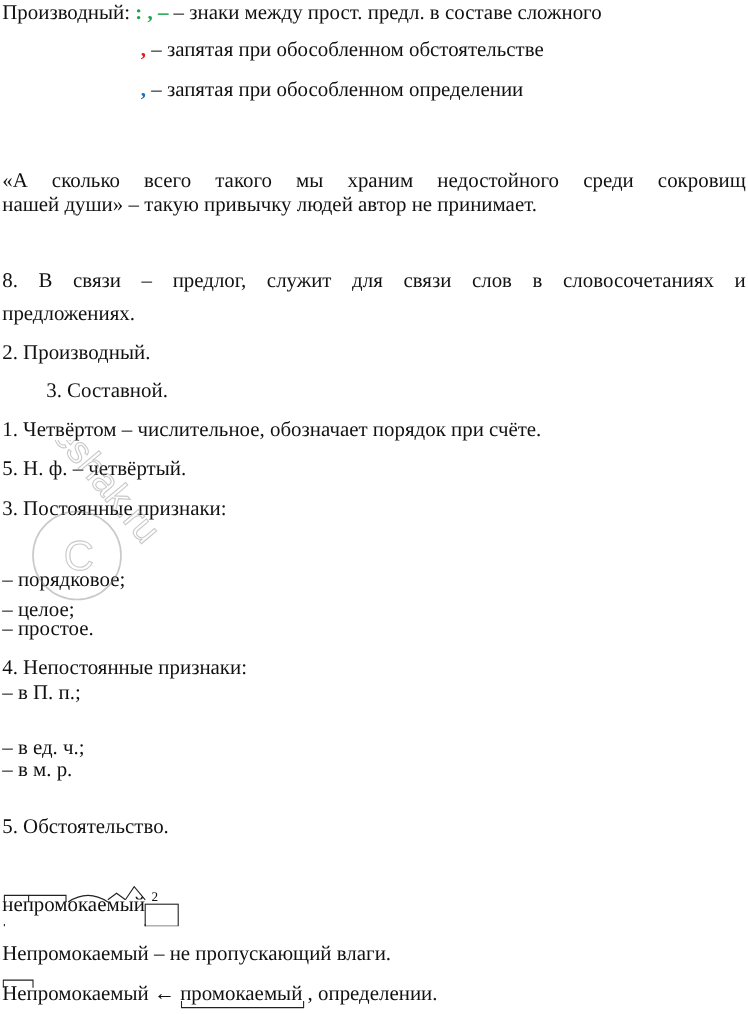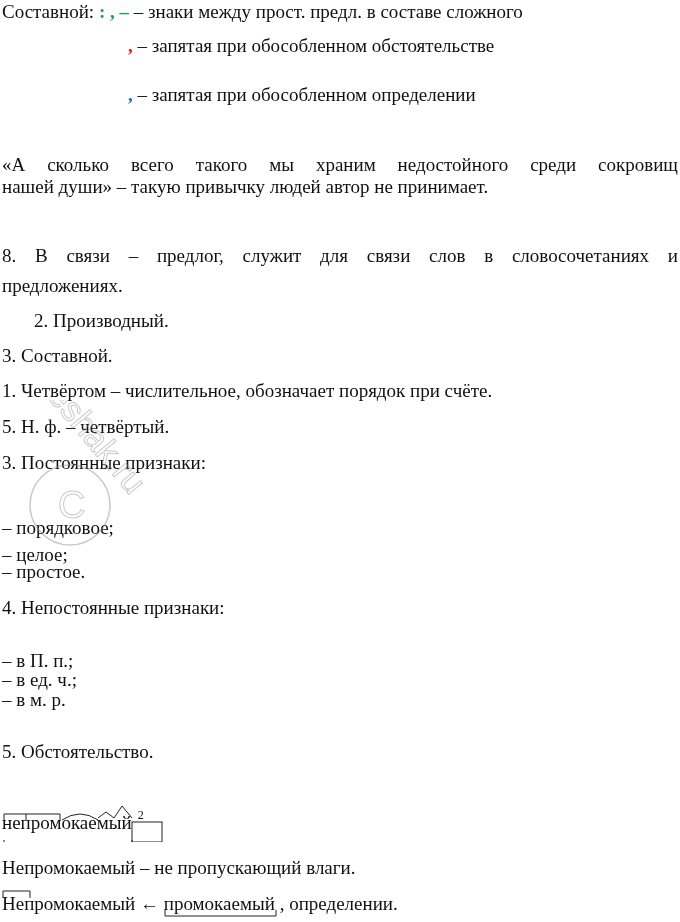--- a/index.html
+++ b/index.html
@@ -16,51 +16,51 @@
     position: absolute; left: 10px; top: 400px; width: 170px; height: 170px;
     pointer-events: none; opacity: 0.45;
   }
   .morph { position: absolute; left: 2px; top: 812px; }
   .sup { font-size: 12px; vertical-align: top; position: relative; top: -4px; margin-left: 6px; }
 </style>
 </head>
 <body>
 
 <div class="line" style="top:1px;">
-  <span>Составной:</span>
+  <span>Производный:</span>
   <span class="green">:</span>
   <span class="green">,</span>
   <span class="green">–</span>
   <span>– знаки между прост. предл. в составе сложного</span>
 </div>
 <div class="line" style="top:35px; left:128px;">
   <span class="red">,</span>
   <span>– запятая при обособленном обстоятельстве</span>
 </div>
-<div class="line" style="top:84px; left:128px;text-align:center;">
+<div class="line" style="top:71px; left:128px;text-align:center;">
   <span class="blue">,</span>
   <span>– запятая при обособленном определении</span>
 </div>
 
 <div class="justify" style="top:126px;margin-top:28px;">«А сколько всего такого мы храним недостойного среди сокровищ</div>
 <div class="line" style="top:176px;">нашей души» – такую привычку людей автор не принимает.</div>
 
 <div class="justify" style="top:245px;">8. В связи – предлог, служит для связи слов в словосочетаниях и</div>
 <div class="line" style="top:275px;">предложениях.</div>
-<div class="line" style="top:310px;margin-left:32px;">2. Производный.</div>
-<div class="line" style="top:345px;">3. Составной.</div>
+<div class="line" style="top:310px;">2. Производный.</div>
+<div class="line" style="top:345px;margin-left:40px;">3. Составной.</div>
 
 <div class="line" style="top:380px;">1. Четвёртом – числительное, обозначает порядок при счёте.</div>
 <div class="line" style="top:416px;">5. Н. ф. – четвёртый.</div>
 <div class="line" style="top:452px;">3. Постоянные признаки:</div>
 <div class="line" style="top:489px;margin-top:28px;">– порядковое;</div>
 <div class="line" style="top:525px;margin-top:19px;">– целое;</div>
 <div class="line" style="top:561px;">– простое.</div>
 <div class="line" style="top:597px;text-align:right;">4. Непостоянные признаки:</div>
-<div class="line" style="top:650px;">– в П. п.;</div>
+<div class="line" style="top:619px;">– в П. п.;</div>
 <div class="line" style="top:669px;">– в ед. ч.;</div>
 <div class="line" style="top:689px;">– в м. р.</div>
 <div class="line" style="top:741px;">5. Обстоятельство.</div>
 
 <svg class="watermark" viewBox="0 0 170 170">
   <circle cx="60" cy="105" r="40" fill="none" stroke="#888" stroke-width="1.5"></circle>
   <text x="48" y="118" font-family="Liberation Sans, sans-serif" font-size="38" fill="none" stroke="#888" stroke-width="1">C</text>
   <text x="0" y="30" font-family="Liberation Sans, sans-serif" font-size="34" fill="none" stroke="#888" stroke-width="1" transform="rotate(50 60 40)">reshak.ru</text>
 </svg>
 

